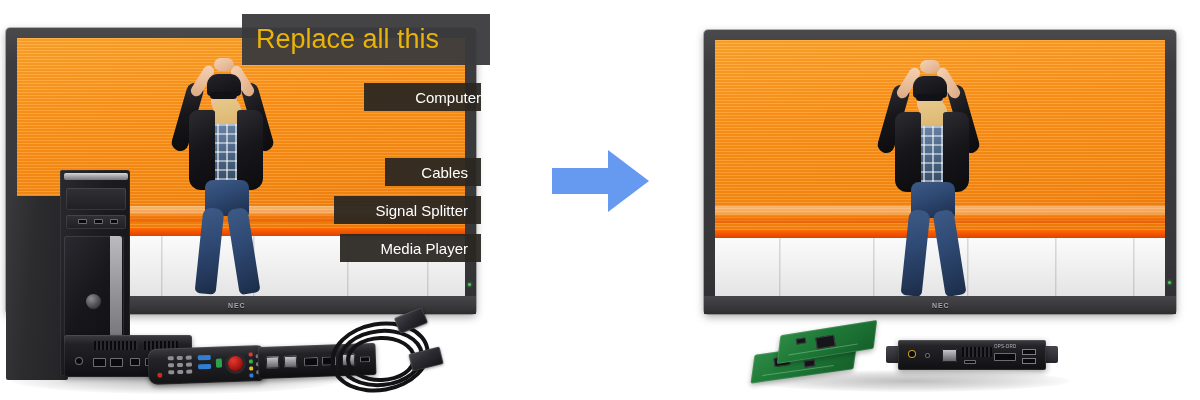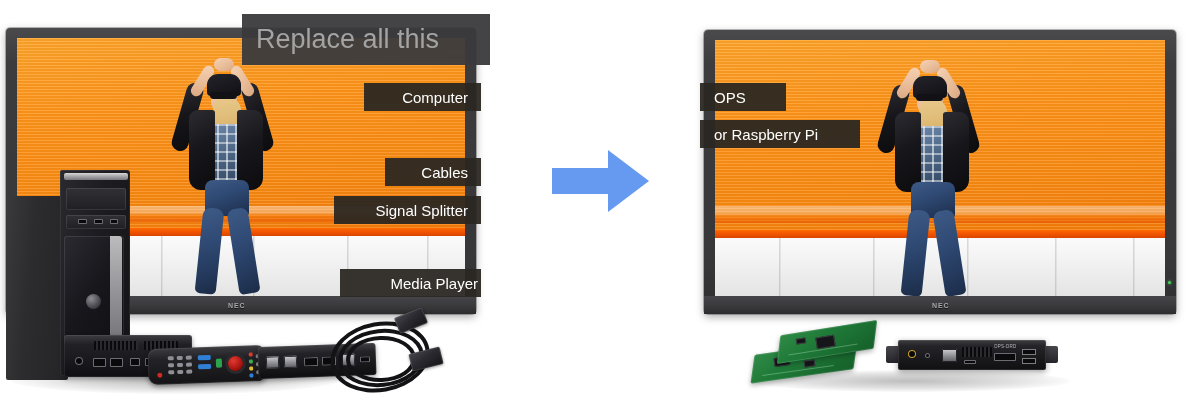--- a/index.html
+++ b/index.html
@@ -159,21 +159,21 @@
   .arrow{position:absolute;}
 
   
   .label-box{
     position:absolute;display:flex;align-items:center;
     color:#ffffff;white-space:nowrap;
     background:rgba(43,38,33,.94);
   }
   .title-box{
     position:absolute;display:flex;align-items:center;
-    color:#a3a3a3;white-space:nowrap;
+    color:#eab308;white-space:nowrap;
     background:rgba(58,58,60,.95);
   }
   .lbl-right{justify-content:flex-end;}
   .lbl-left{justify-content:flex-start;}
 </style>
 </head>
 <body>
 
 <div class="stage">
 
@@ -290,34 +290,34 @@
     <div class="cable-ring" style="left:14px;top:17px;width:78px;height:50px;border-width:4px;transform:rotate(-6deg);"></div>
     <div class="cable-ring" style="left:22px;top:24px;width:62px;height:38px;border-width:4px;transform:rotate(-2deg);"></div>
     <div class="connector" style="left:72px;top:0px;width:30px;height:17px;transform:rotate(-22deg);"></div>
     <div class="connector" style="left:86px;top:38px;width:32px;height:18px;transform:rotate(-14deg);"></div>
   </div>
 
   <div class="title-box" style="left:242px;top:14px;width:248px;height:51px;padding:0 14px;box-sizing:border-box;">
     <span style="font-size:27px;">Replace all this</span>
   </div>
 
-  <div class="label-box lbl-right" style="left:364px;top:83px;width:117px;height:28px;padding-right:13px;box-sizing:border-box;">
+  <div class="label-box lbl-right" style="left:364px;top:83px;width:117px;height:28px;box-sizing:border-box;">
     <span style="font-size:15px;">Computer</span>
   </div>
 
 
   <div class="label-box lbl-right" style="left:334px;top:196px;width:147px;height:28px;padding-right:13px;box-sizing:border-box;">
     <span style="font-size:15px;">Signal Splitter</span>
   </div>
 
   <div class="label-box lbl-right" style="left:385px;top:158px;width:96px;height:28px;padding-right:13px;box-sizing:border-box;">
     <span style="font-size:15px;">Cables</span>
   </div>
 
-  <div class="label-box lbl-right" style="left:340px;top:234px;width:141px;height:28px;padding-right:3px;box-sizing:border-box;margin-top:35px;">
+  <div class="label-box lbl-right" style="left:340px;top:234px;width:141px;height:28px;padding-right:13px;box-sizing:border-box;">
     <span style="font-size:15px;">Media Player</span>
   </div>
 
   <div class="arrow" style="left:552px;top:148px;width:98px;height:66px;">
     <svg width="98" height="66" viewBox="0 0 98 66">
       <polygon id="arrow-poly" points="0,20 56,20 56,2 97,33 56,64 56,46 0,46" fill="#6699F0"></polygon>
     </svg>
   </div>
 
   <div class="monitor" style="left:704px;top:30px;width:472px;height:284px;">
@@ -388,21 +388,15 @@
       <div class="vent" style="left:64px;top:7px;width:30px;height:10px;"></div>
       <div class="port" style="left:66px;top:20px;width:12px;height:4px;"></div>
       <div class="port" style="left:96px;top:13px;width:22px;height:8px;"></div>
       <div class="ops-label" style="left:96px;top:4px;font-size:4.5px;">OPS-DRD</div>
       <div class="usb" style="left:124px;top:9px;width:14px;height:6px;"></div>
       <div class="usb" style="left:124px;top:18px;width:14px;height:6px;"></div>
     </div>
   </div>
 
 
-  <div class="label-box lbl-left" style="left:700px;top:83px;width:86px;height:28px;padding-left:14px;box-sizing:border-box;">
-    <span style="font-size:15px;">OPS</span>
-  </div>
-
-  <div class="label-box lbl-left" style="left:700px;top:120px;width:160px;height:28px;padding-left:14px;box-sizing:border-box;">
-    <span style="font-size:15px;">or Raspberry Pi</span>
-  </div>
+
 
 </div>
 
 </body></html>

